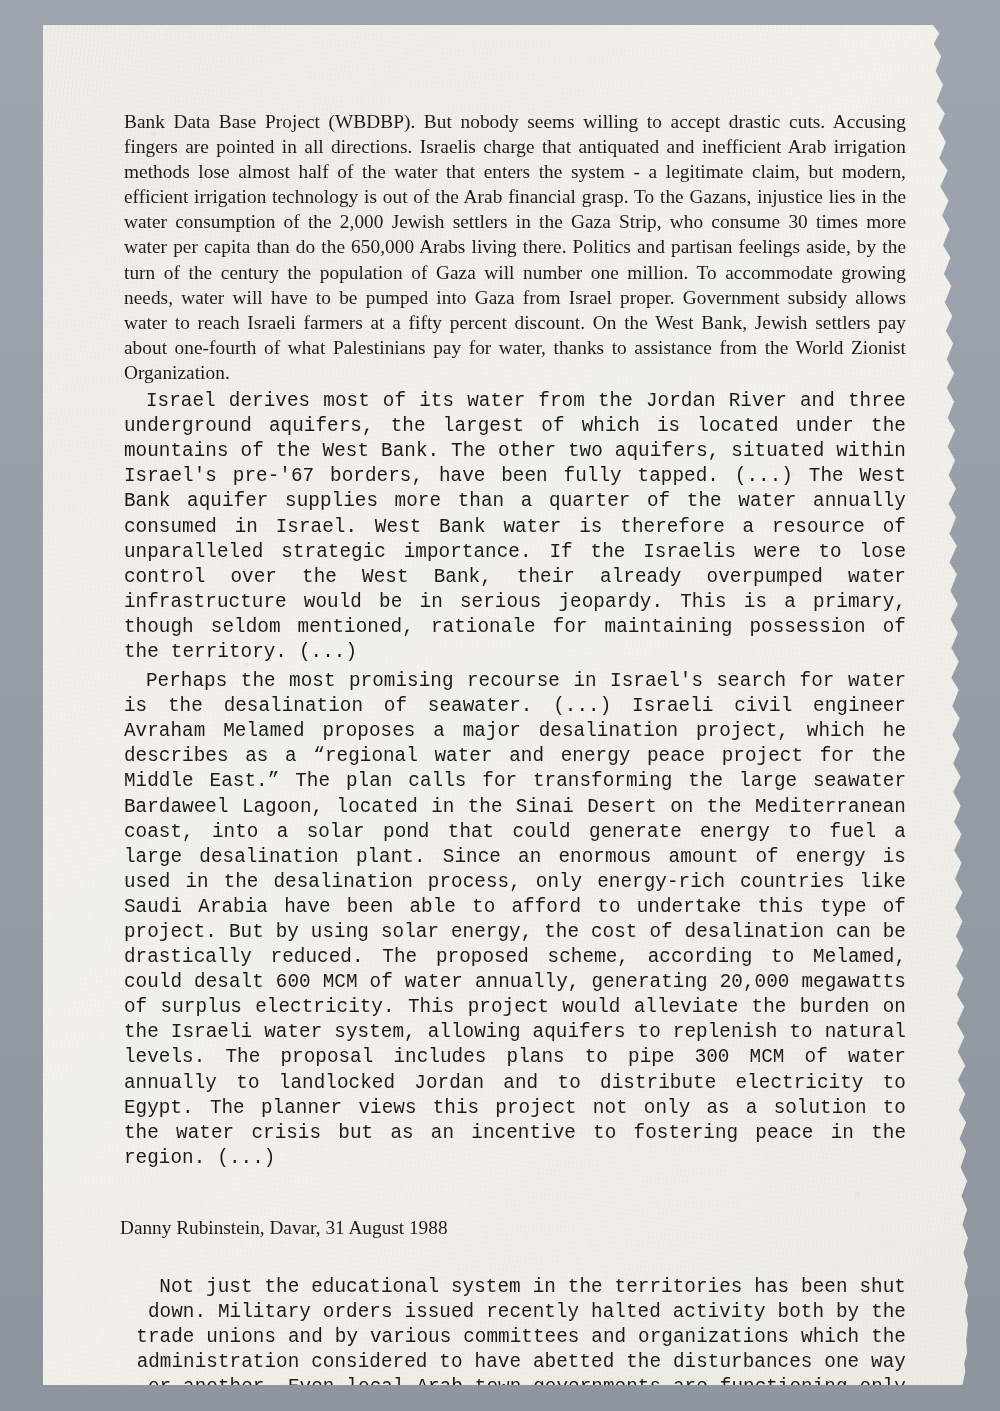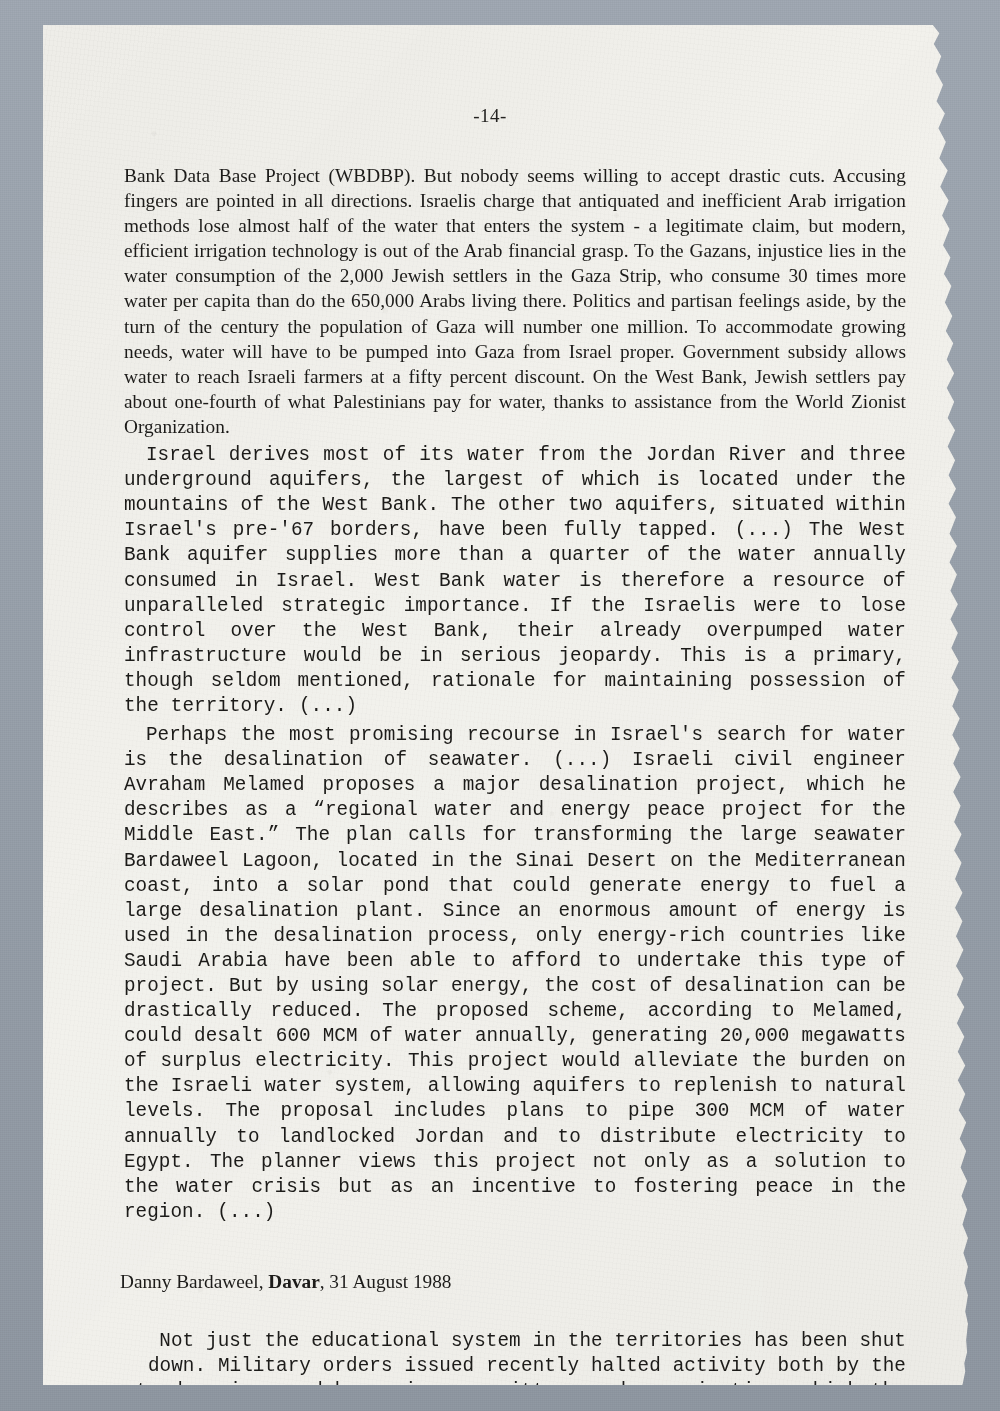--- a/index.html
+++ b/index.html
@@ -130,48 +130,47 @@
     font-size: 19.3px;
     line-height: 25.6px;
     font-weight: bold;
     letter-spacing: .4px;
   }
   .byline {
     margin: 0;
     font-size: 19.3px;
     line-height: 25.6px;
   }
-  .byline b { font-weight: bold; }
+  .byline b { font-weight: normal; }
 
   .gap-article { height: 40px; }
   .gap-byline  { height: 30px; }
 </style>
 </head>
 <body>
 
 <div id="scan-backdrop"></div>
 
 <div id="paper">
   <div id="paper-grain"></div>
 
   <div id="content">
 
-    <div class="page-number">-14-</div>
 
     <p class="body">Bank Data Base Project (WBDBP). But nobody seems willing to accept drastic cuts. Accusing fingers are pointed in all directions. Israelis charge that antiquated and inefficient Arab irrigation methods lose almost half of the water that enters the system - a legitimate claim, but modern, efficient irrigation technology is out of the Arab financial grasp. To the Gazans, injustice lies in the water consumption of the 2,000 Jewish settlers in the Gaza Strip, who consume 30 times more water per capita than do the 650,000 Arabs living there. Politics and partisan feelings aside, by the turn of the century the population of Gaza will number one million. To accommodate growing needs, water will have to be pumped into Gaza from Israel proper.   Government subsidy allows water to reach Israeli farmers at a fifty percent discount. On the West Bank, Jewish settlers pay about one-fourth of what Palestinians pay for water, thanks to assistance from the World Zionist Organization.</p>
 
     <p class="body indent">Israel derives most of its water from the Jordan River and three underground aquifers, the largest of which is located under the mountains of the West Bank. The other two aquifers, situated within Israel's pre-'67 borders, have been fully tapped. (...) The West Bank aquifer supplies more than a quarter of the water annually consumed in Israel. West Bank water is therefore a resource of unparalleled strategic importance. If the Israelis were to lose control over the West Bank, their already overpumped water infrastructure would be in serious jeopardy. This is a primary, though seldom mentioned, rationale for maintaining possession of the territory. (...)</p>
 
     <p class="body indent">Perhaps the most promising recourse in Israel's search for water is the desalination of seawater. (...) Israeli civil engineer Avraham Melamed proposes a major desalination project, which he describes as a “regional water and energy peace project for the Middle East.” The plan calls for transforming the large seawater Bardaweel Lagoon, located in the Sinai Desert on the Mediterranean coast, into a solar pond that could generate energy to fuel a large desalination plant. Since an enormous amount of energy is used in the desalination process, only energy-rich countries like Saudi Arabia have been able to afford to undertake this type of project. But by using solar energy, the cost of desalination can be drastically reduced. The proposed scheme, according to Melamed, could desalt 600 MCM of water annually, generating 20,000 megawatts of surplus electricity. This project would alleviate the burden on the Israeli water system, allowing aquifers to replenish to natural levels. The proposal includes plans to pipe 300 MCM of water annually to landlocked Jordan and to distribute electricity to Egypt. The planner views this project not only as a solution to the water crisis but as an incentive to fostering peace in the region. (...)</p>
 
     <div class="gap-article"></div>
 
 
     <div class="byline">
-      <span>Danny Bardaweel, </span><b>Davar</b><span>, 31 August 1988</span>
+      <span>Danny Rubinstein, </span><b>Davar</b><span>, 31 August 1988</span>
     </div>
 
     <div class="gap-byline"></div>
 
 
     <p class="body indent last-loose">Not just the educational system in the territories has been shut down. Military orders issued recently halted activity both by the trade unions and by various committees and organizations which the administration considered to have abetted the disturbances one way or another. Even local Arab town governments are functioning only partially. Government offices (welfare, transportation, taxation) are finding it difficult to keep operating. Cuts are</p>
 
   </div>
 </div>
 

